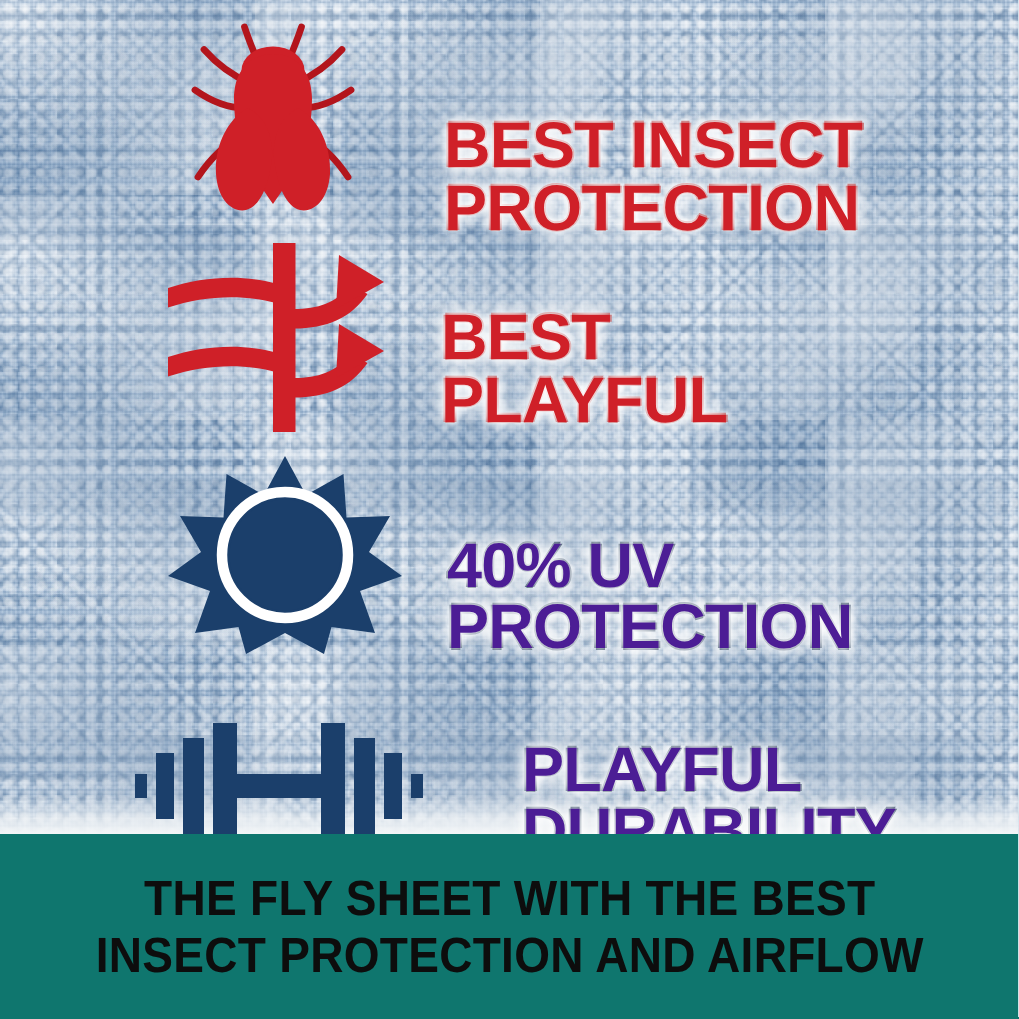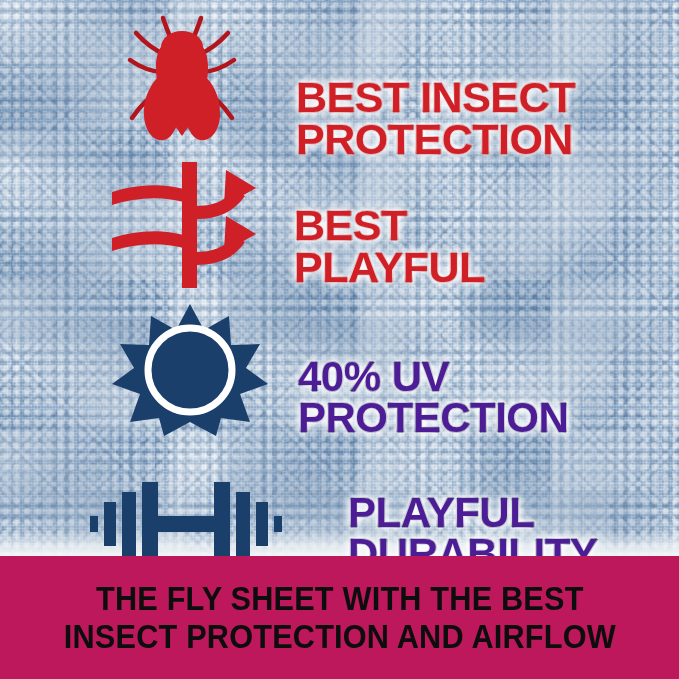--- a/index.html
+++ b/index.html
@@ -126,21 +126,21 @@
   #row-uv .feature-icon       { width: 156px; height: 136px; margin-right: 30px; }
   #row-durability .feature-icon { width: 196px; height: 100px; margin-right: 16px; }
 
   
   .bottom-banner {
     position: absolute;
     left: 0;
     top: 556px;
     width: 679px;
     height: 123px;
-    background: #be185d;
+    background: #0f766e;
     display: flex;
     align-items: center;
     justify-content: center;
   }
   .banner-text {
     color: #0d0d0d;
     font-family: "Liberation Sans Narrow", "Liberation Sans", sans-serif;
     font-weight: bold;
     font-size: 33px;
     line-height: 1.14;

